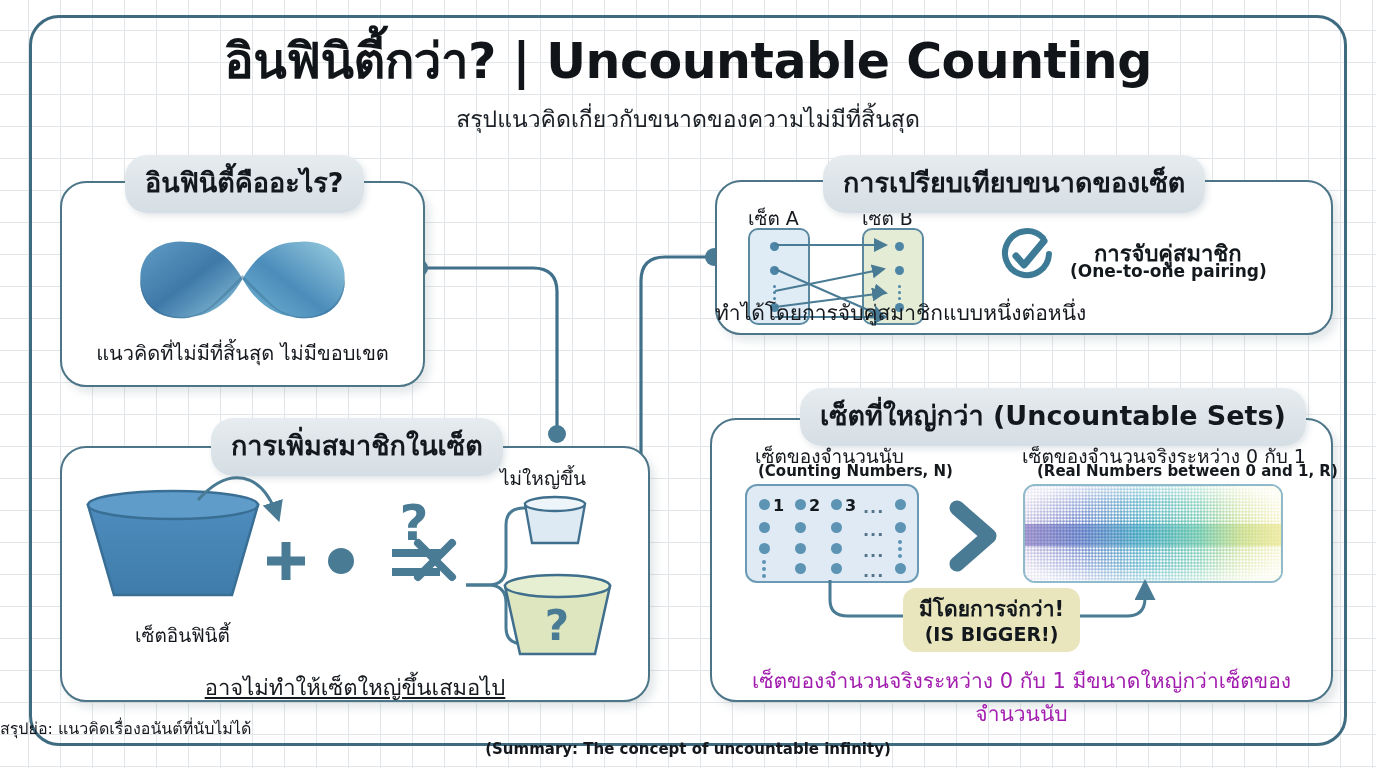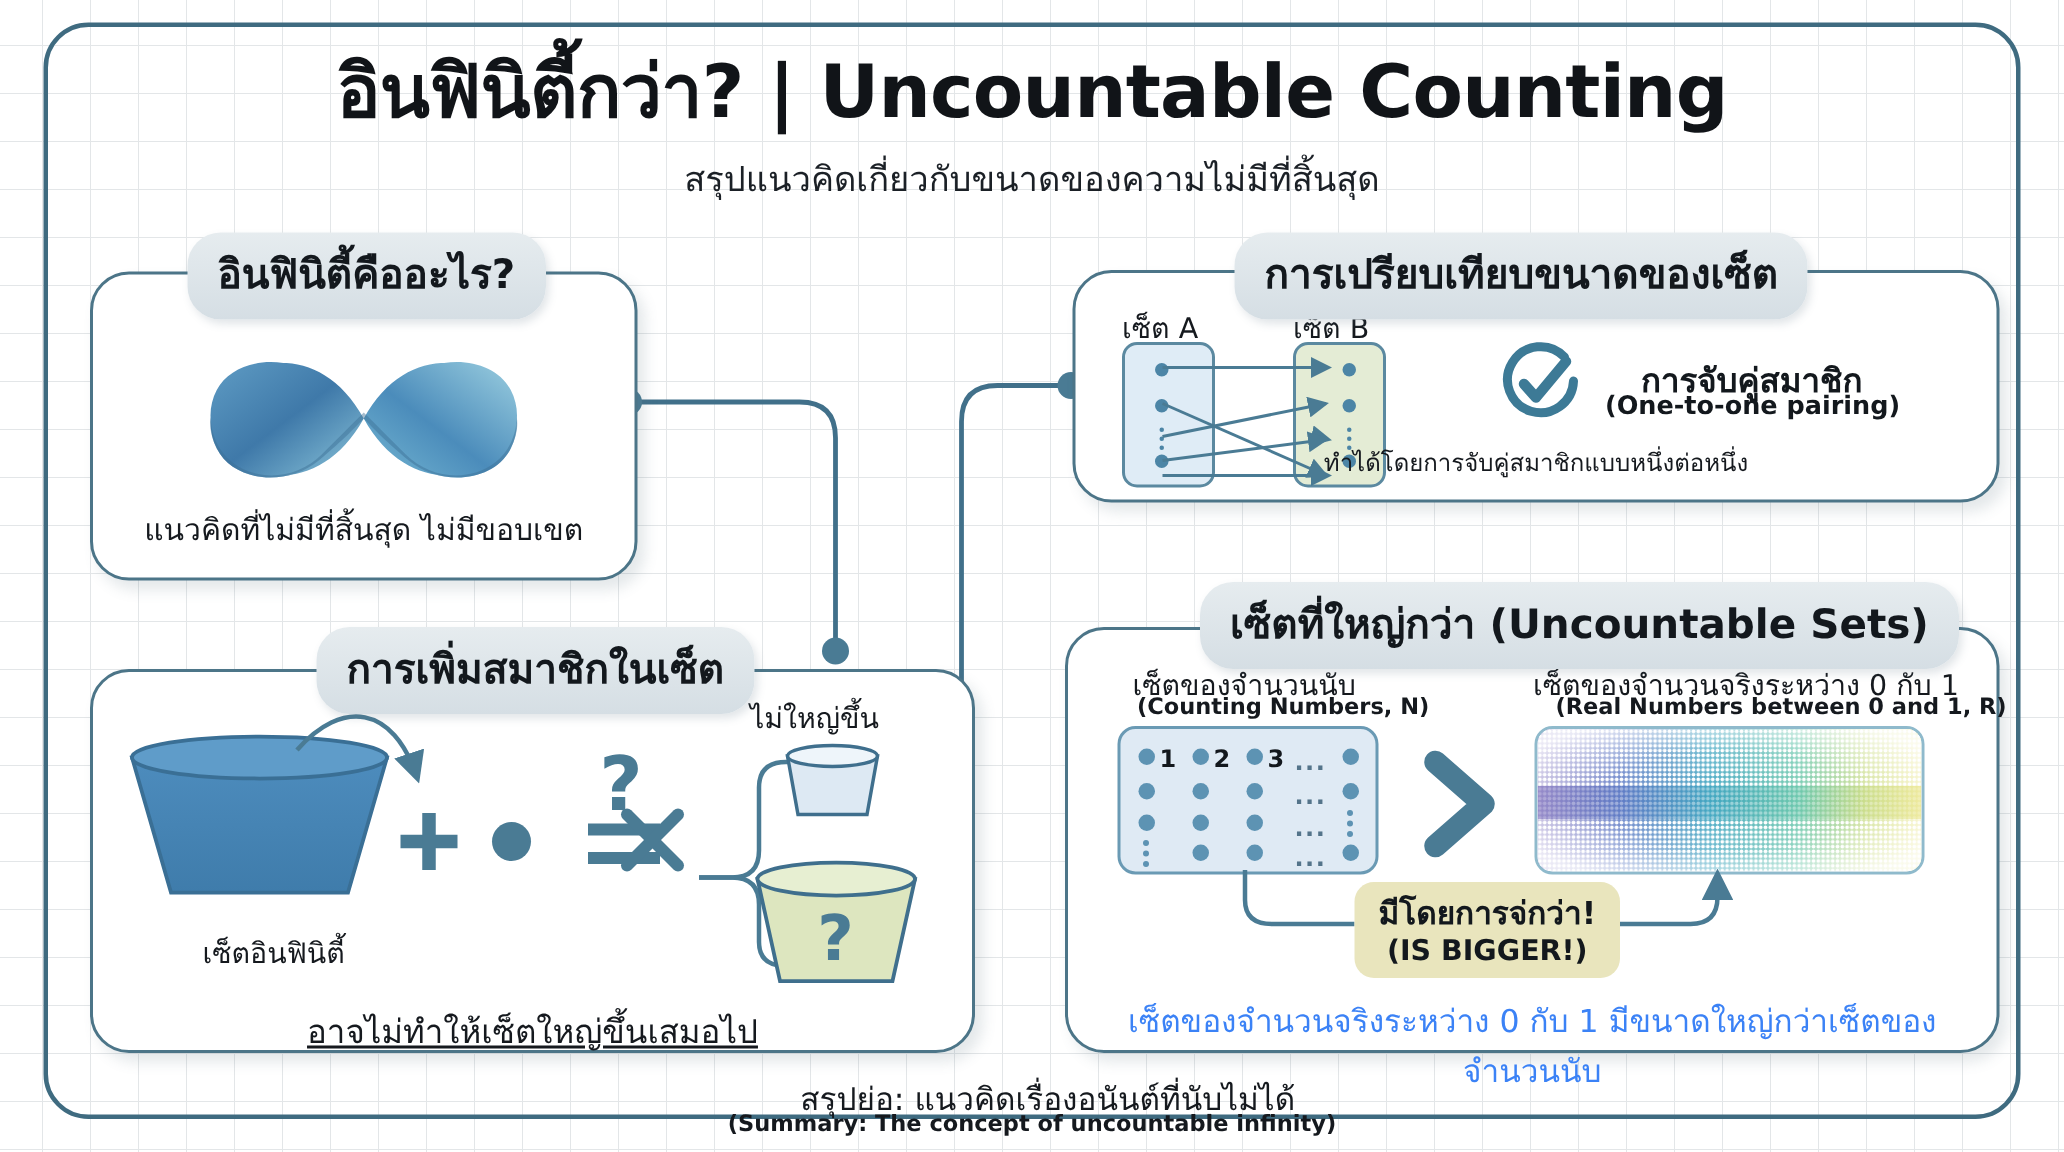--- a/index.html
+++ b/index.html
@@ -65,21 +65,21 @@
   #pill2{left:823px;top:155px;}
   #setA-label,#setB-label{position:absolute;font-size:19px;color:#15191e;}
   #setA-label{left:748px;top:203px;}
   #setB-label{left:862px;top:203px;}
   .setbox{position:absolute;border:2px solid #5b89a0;border-radius:10px;}
   #setA{left:748px;top:228px;width:58px;height:93px;background:#dfecf6;}
   #setB{left:862px;top:228px;width:58px;height:93px;background:#e4ecd5;}
   .sdot{position:absolute;width:9px;height:9px;border-radius:50%;background:#4c85a6;}
   #pairTitle{position:absolute;left:1094px;top:236px;font-size:22px;font-weight:bold;color:#13181d;}
   #pairSub{position:absolute;left:1070px;top:261px;font-size:17px;font-weight:bold;color:#13181d;}
-  #cap2{position:absolute;left:715px;width:618px;top:296px;text-align:center;font-size:16px;color:#15191e;}
+  #cap2{position:absolute;left:715px;width:618px;top:296px;font-size:21px;color:#15191e;}
   #checkIcon{position:absolute;left:999px;top:228px;}
 
   
   #card3{left:60px;top:446px;width:590px;height:256px;}
   #pill3{left:211px;top:418px;}
   #cap3{top:222px;font-size:22px;text-decoration:underline;}
   #bucketLabel{position:absolute;left:135px;top:620px;font-size:19px;color:#15191e;}
   #noBigger{position:absolute;left:500px;top:463px;font-size:19px;color:#15191e;}
 
   
@@ -98,24 +98,24 @@
   .ndot{position:absolute;width:11px;height:11px;border-radius:50%;background:#5d93b3;}
   .nlabel{position:absolute;font-size:16px;font-weight:bold;color:#13181d;}
   .ndots3{position:absolute;font-size:16px;font-weight:bold;color:#54748a;letter-spacing:1px;}
   #gtSign{position:absolute;left:943px;top:500px;}
   #badge{
     position:absolute;left:903px;top:588px;background:#e9e5bd;border-radius:13px;
     padding:4px 16px 7px 16px;text-align:center;z-index:5;
   }
   #badgeTh{font-size:21px;font-weight:bold;color:#13181d;}
   #badgeEn{font-size:19px;font-weight:bold;color:#13181d;margin-top:-2px;}
-  #cap4{position:absolute;left:710px;width:623px;top:664px;text-align:center;font-size:21px;color:#3b82f6;}
-
-  
-  #footTh{position:absolute;left:0;right:0;top:716px;text-align:center;font-size:21px;color:#15191e;padding-left:21px;}
+  #cap4{position:absolute;left:710px;width:623px;top:664px;text-align:center;font-size:21px;color:#a21caf;}
+
+  
+  #footTh{position:absolute;left:0;right:0;top:716px;font-size:16px;color:#15191e;}
   #footEn{position:absolute;left:0;right:0;top:740px;text-align:center;font-size:15px;font-weight:bold;color:#15191e;}
 </style>
 </head>
 <body>
 
 <div id="grid"></div>
 <div id="frame"></div>
 
 <svg class="lines">
   <g fill="none" stroke="#41708a" stroke-width="3.2" stroke-linecap="round">

